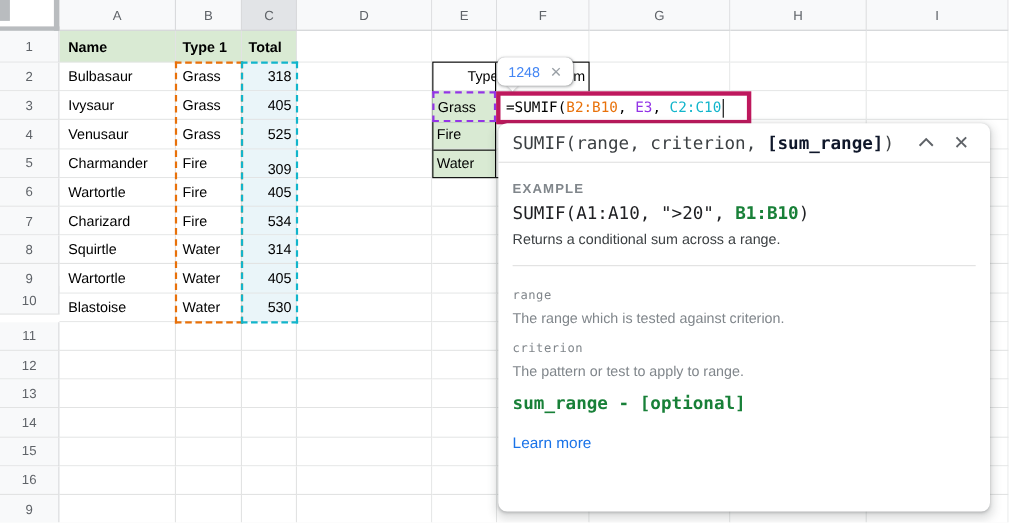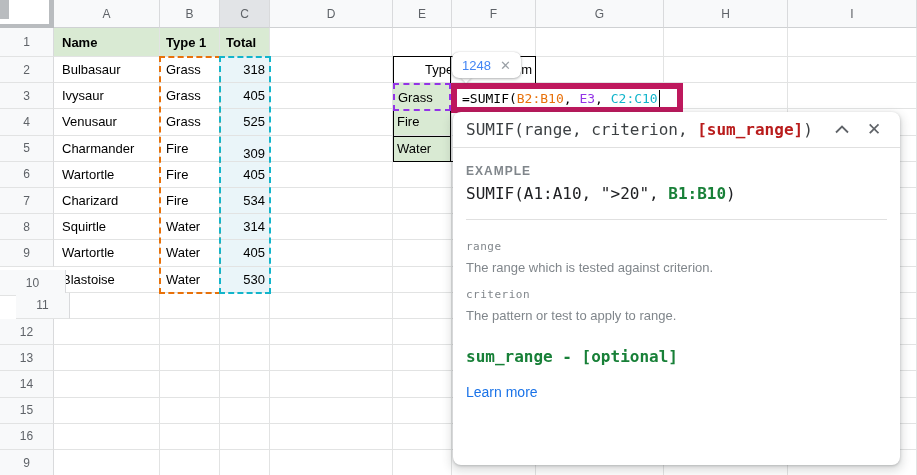--- a/index.html
+++ b/index.html
@@ -38,21 +38,21 @@
                    border:1px solid #000; z-index:15; pointer-events:none; }
   #summary-frame .vline { position:absolute; left:56px; top:0; width:1px; height:100%; background:#000; }
   #summary-frame .hseg  { position:absolute; left:0; width:57px; height:1px; background:#000; }
 
   #crit-cell { position:absolute; left:393px; top:83px; width:58px; height:28px;
                border:2px dashed #9334e6; background:#d9ead3; z-index:18;
                display:flex; align-items:center; padding-left:3px; font-size:13px; color:#000; }
 
   
   #formula-box { position:absolute; left:451px; top:83px; width:232px; height:30px;
-                 background:#fff; border:6px solid #be185d; z-index:55;
+                 background:#fff; border:4px solid #be185d; z-index:55;
                  display:flex; align-items:center; padding-left:5px;
                  font-family:"DejaVu Sans Mono", monospace; font-size:13px; white-space:pre; }
   #formula-box .caret { display:inline-block; width:1.5px; height:17px; background:#000; margin-left:1px; }
 
   
   #chip { position:absolute; left:452px; top:52px; height:26px; z-index:65;
           display:inline-flex; align-items:center; gap:9px; padding:0 10px;
           background:#fff; border-radius:7px;
           box-shadow:0 1px 3px rgba(60,64,67,.4), 0 0 1px rgba(60,64,67,.25); }
   #chip .val { color:#4285f4; font-size:13px; }
@@ -62,33 +62,33 @@
           border-top:6px solid #fff; filter:drop-shadow(0 1px 1px rgba(60,64,67,.3)); }
 
   
   #help { position:absolute; left:453px; top:112px; width:447px; height:353px;
           background:#fff; border-radius:8px; z-index:70;
           box-shadow:0 1px 3px rgba(60,64,67,.3), 0 4px 8px 3px rgba(60,64,67,.15);
           color:#3c4043; }
   #help .hd { height:36px; display:flex; align-items:center; padding:0 14px 0 13px;
               border-bottom:1px solid #e0e0e0; }
   #help .sig { flex:1; font-family:"DejaVu Sans Mono", monospace; font-size:16px; color:#3c4043; white-space:pre; }
-  #help .sig .opt { color:#b91c1c; font-weight:700; }
+  #help .sig .opt { color:#0f172a; font-weight:700; }
   #help .hd-ico { display:flex; align-items:center; justify-content:center; width:24px; height:24px; cursor:pointer; }
   #help .hd-ico.close { font-size:17px; color:#5f6368; margin-left:8px; }
   #help .bd { padding:0 13px; font-size:13px; }
   .mlabel { margin-top:16px; font-size:12px; font-weight:700; letter-spacing:1px; color:#80868b; }
   .mlabel.about { margin-top:10px; }
   .codeline { margin-top:6px; font-family:"DejaVu Sans Mono", monospace; font-size:16px; color:#202124; white-space:pre; }
   .codeline .hl-green { color:#188038; font-weight:700; }
   .about-text { margin-top:7px; color:#3c4043; }
   .hdiv { margin-top:16px; border-top:1px solid #e0e0e0; }
   .pname { margin-top:13px; font-family:"DejaVu Sans Mono", monospace; font-size:11px; color:#80868b; letter-spacing:.5px; }
   .pname.first { margin-top:20px; }
-  .pname.active { font-size:16px; font-weight:700; color:#188038; letter-spacing:0; margin-top:24px; }
+  .pname.active { font-size:16px; font-weight:700; color:#188038; letter-spacing:0; margin-top:12px; }
   .pdesc { margin-top:7px; color:#80868b; }
   .pdesc.active { margin-top:6px; color:#3c4043; }
   .learn { margin-top:18px; font-size:14px; color:#1a73e8; cursor:pointer; display:inline-block; }
 </style>
 </head>
 <body>
 
 <div id="app">
 
   <div id="grid-layer">
@@ -139,24 +139,24 @@
       </div>
       <div class="rowhead" style="left: 0px; top: 188px; width: 54px; height: 26.2px;">
         <span>7</span>
       </div>
       <div class="rowhead" style="left: 0px; top: 214.2px; width: 54px; height: 26.2px;">
         <span>8</span>
       </div>
       <div class="rowhead" style="left: 0px; top: 240.4px; width: 54px; height: 26.2px;">
         <span>9</span>
       </div>
-      <div class="rowhead" style="left: 0px; top: 270px; width: 66px; height: 26.2px;">
+      <div class="rowhead" style="left: 0px; top: 260px; width: 54px; height: 26.2px;">
         <span>10</span>
       </div>
-      <div class="rowhead" style="left: 16px; top: 292.8px; width: 54px; height: 26.2px;">
+      <div class="rowhead" style="left: 0px; top: 292.8px; width: 54px; height: 26.2px;">
         <span>11</span>
       </div>
       <div class="rowhead" style="left: 0px; top: 319px; width: 54px; height: 26.2px;">
         <span>12</span>
       </div>
       <div class="rowhead" style="left: 0px; top: 345.2px; width: 54px; height: 26.2px;">
         <span>13</span>
       </div>
       <div class="rowhead" style="left: 0px; top: 371.4px; width: 54px; height: 26.2px;">
         <span>14</span>
@@ -429,20 +429,21 @@
       <span class="hd-ico">
         <svg width="14" height="9" viewBox="0 0 14 9">
             <polyline points="1,7.5 7,1.5 13,7.5" fill="none" stroke="#5f6368" stroke-width="1.8"></polyline>
           </svg>
       </span>
       <span class="hd-ico close">✕</span>
     </div>
     <div class="bd">
       <div class="mlabel">EXAMPLE</div>
       <div class="codeline"><span>SUMIF(A1:A10, "&gt;20", </span><span class="hl-green">B1:B10</span><span>)</span></div>
+      <div class="about-text">Returns a conditional sum across a range.</div>
       <div class="hdiv"></div>
       <div class="pname first">range</div>
       <div class="pdesc">The range which is tested against criterion.</div>
       <div class="pname">criterion</div>
       <div class="pdesc">The pattern or test to apply to range.</div>
       <div class="pname active">sum_range - [optional]</div>
       <div class="learn">Learn more</div>
     </div>
   </div>
 

